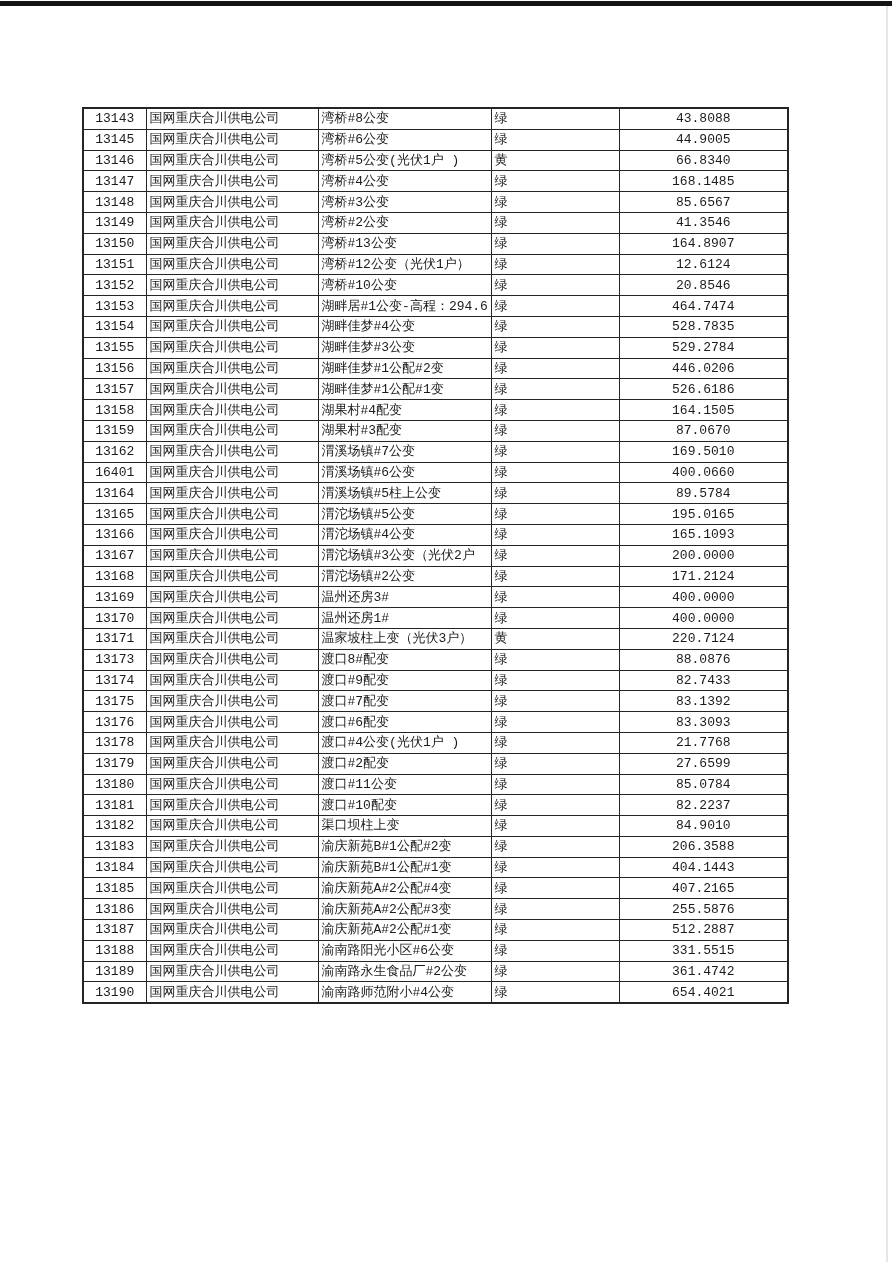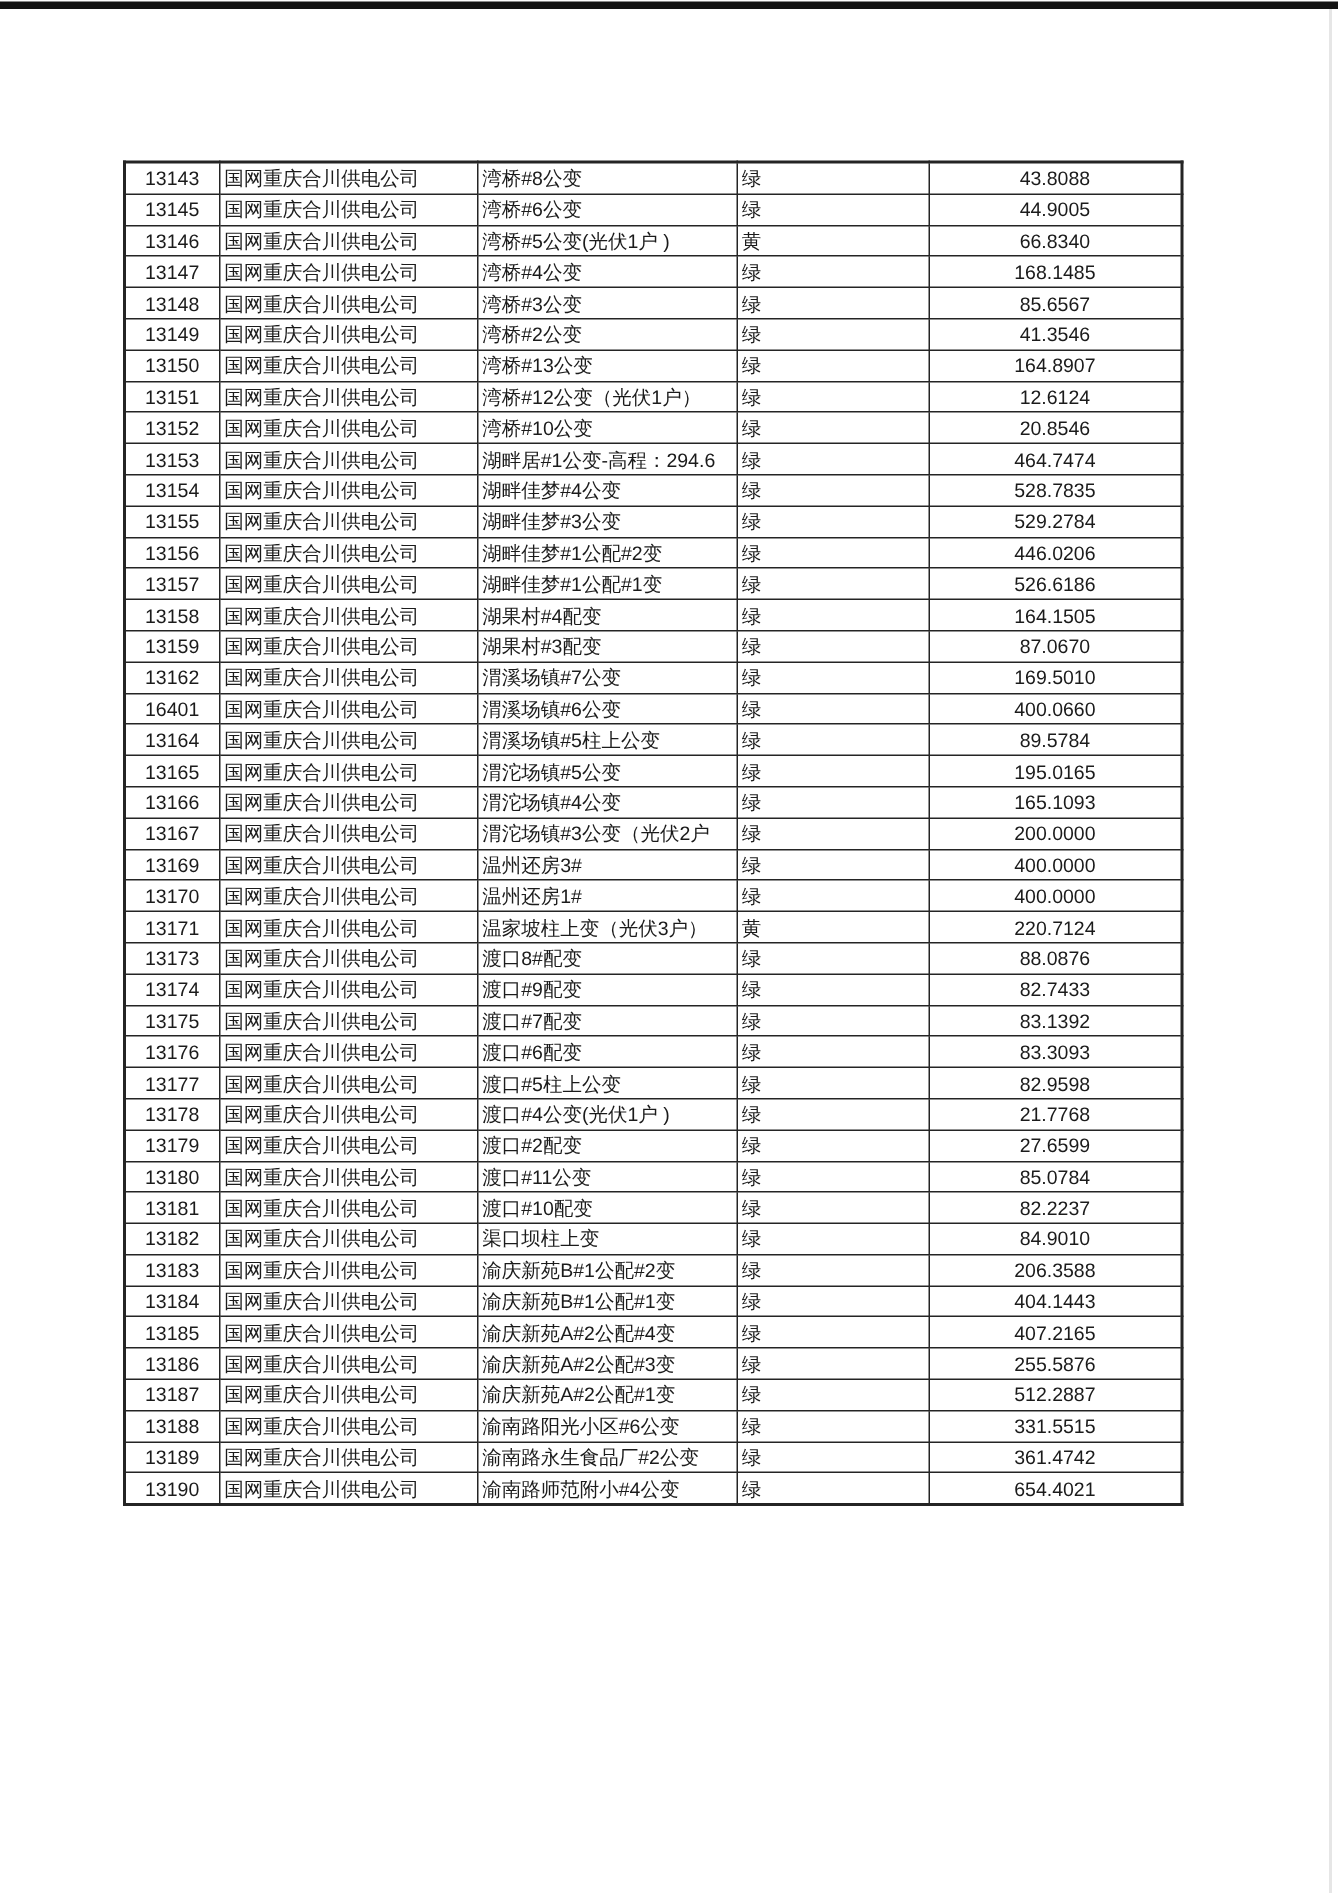--- a/index.html
+++ b/index.html
@@ -32,20 +32,21 @@
     background: #e6e6e6;
   }
   table.grid {
     position: absolute;
     left: 82px;
     top: 107px;
     width: 705px;
     border-collapse: collapse;
     table-layout: fixed;
     border: 2px solid #242424;
+    font-family: Liberation Mono, monospace;
   }
   table.grid td {
     border: 1.6px solid #242424;
     height: 19.8px;
     padding: 0 3px;
     font-size: 13px;
     color: #1b1b1b;
     white-space: nowrap;
     overflow: hidden;
     vertical-align: middle;
@@ -223,20 +224,27 @@
           <td class="al-center">165.1093</td>
         </tr>
         <tr>
           <td class="al-center">13167</td>
           <td class="al-left">国网重庆合川供电公司</td>
           <td class="al-left">渭沱场镇#3公变（光伏2户</td>
           <td class="al-left">绿</td>
           <td class="al-center">200.0000</td>
         </tr>
         <tr>
+          <td class="al-center">13168</td>
+          <td class="al-left">国网重庆合川供电公司</td>
+          <td class="al-left">渭沱场镇#2公变</td>
+          <td class="al-left">绿</td>
+          <td class="al-center">171.2124</td>
+        </tr>
+        <tr>
           <td class="al-center">13169</td>
           <td class="al-left">国网重庆合川供电公司</td>
           <td class="al-left">温州还房3#</td>
           <td class="al-left">绿</td>
           <td class="al-center">400.0000</td>
         </tr>
         <tr>
           <td class="al-center">13170</td>
           <td class="al-left">国网重庆合川供电公司</td>
           <td class="al-left">温州还房1#</td>
@@ -270,27 +278,20 @@
           <td class="al-left">渡口#7配变</td>
           <td class="al-left">绿</td>
           <td class="al-center">83.1392</td>
         </tr>
         <tr>
           <td class="al-center">13176</td>
           <td class="al-left">国网重庆合川供电公司</td>
           <td class="al-left">渡口#6配变</td>
           <td class="al-left">绿</td>
           <td class="al-center">83.3093</td>
-        </tr>
-        <tr>
-          <td class="al-center">13177</td>
-          <td class="al-left">国网重庆合川供电公司</td>
-          <td class="al-left">渡口#5柱上公变</td>
-          <td class="al-left">绿</td>
-          <td class="al-center">82.9598</td>
         </tr>
         <tr>
           <td class="al-center">13178</td>
           <td class="al-left">国网重庆合川供电公司</td>
           <td class="al-left">渡口#4公变(光伏1户 )</td>
           <td class="al-left">绿</td>
           <td class="al-center">21.7768</td>
         </tr>
         <tr>
           <td class="al-center">13179</td>

